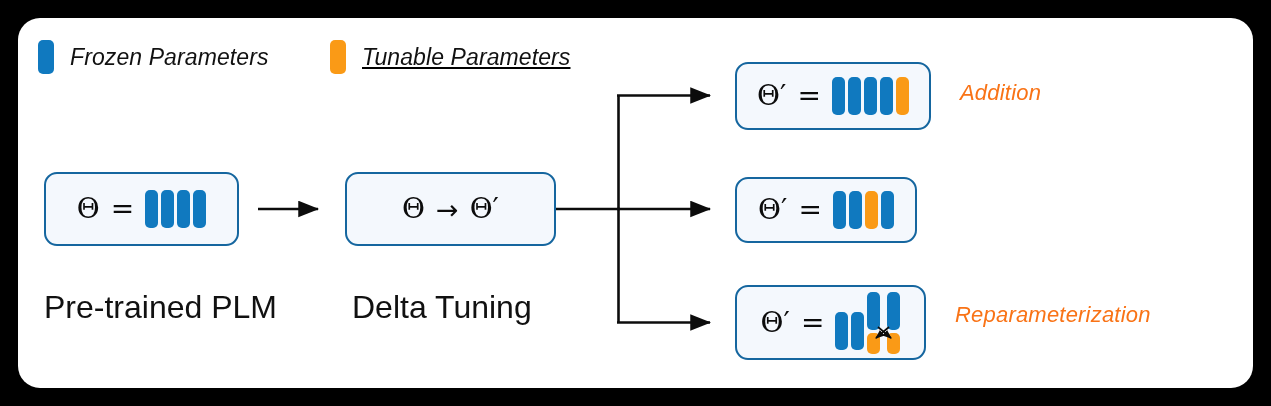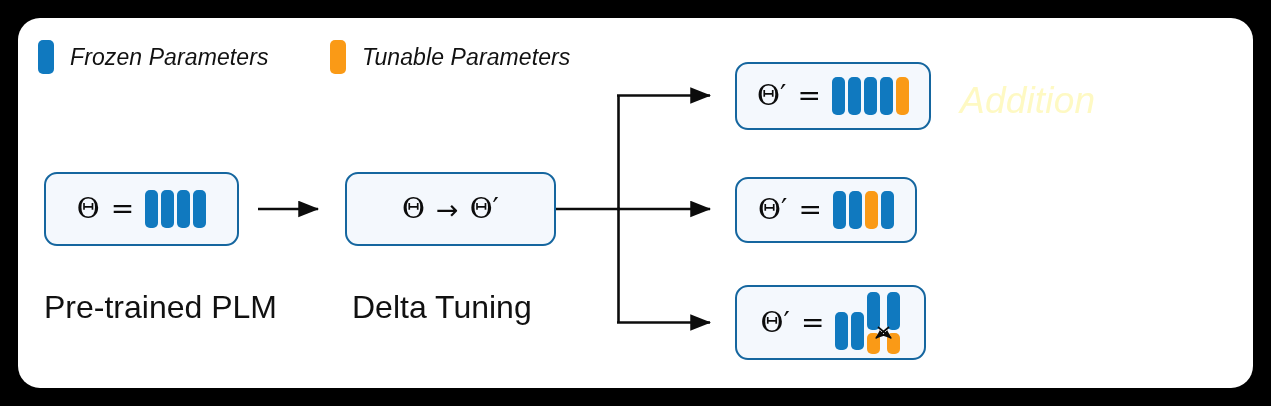--- a/index.html
+++ b/index.html
@@ -148,23 +148,23 @@
   .caption {
     position: absolute;
     font-size: 32px;
     color: #111111;
     white-space: nowrap;
   }
 
   
   .rlabel {
     position: absolute;
-    font-size: 37px;
+    font-size: 22px;
     font-style: italic;
-    color: #fef9c3;
+    color: #f97316;
     white-space: nowrap;
     letter-spacing: 0.2px;
   }
 
   
   #connectors {
     position: absolute;
     left: 0;
     top: 0;
     width: 1271px;
@@ -176,21 +176,21 @@
 <body>
 
 <div id="canvas">
   <div id="panel"></div>
 
   <div class="legend-item" style="left:38px; top:40px;">
     <div class="legend-swatch" style="background:#1079bf;"></div>
     <div class="legend-label">Frozen Parameters</div>
   </div>
 
-  <div class="legend-item" style="left:330px; top:40px;">
+  <div class="legend-item" style="left:330px; top:40px;text-decoration:underline;">
     <div class="legend-swatch" style="background:#fa9a16;"></div>
     <div class="legend-label">Tunable Parameters</div>
   </div>
 
   <svg id="connectors" viewBox="0 0 1271 406" xmlns="http://www.w3.org/2000/svg">
     <defs>
       <marker id="ah" markerWidth="9" markerHeight="9" refX="7.6" refY="3.2" orient="auto" markerUnits="strokeWidth">
         <path d="M0,0 L8,3.2 L0,6.4 z" fill="#0c0c0c"></path>
       </marker>
     </defs>
@@ -277,14 +277,15 @@
                 <path d="M0,0 L5.4,2.1 L0,4.2 z" fill="#0c0c0c"></path>
               </marker>
             </defs>
             <line x1="22" y1="2" x2="9" y2="13" stroke="#0c0c0c" stroke-width="1.7" marker-end="url(#ah2)"></line>
             <line x1="11" y1="2" x2="24" y2="13" stroke="#0c0c0c" stroke-width="1.7" marker-end="url(#ah2)"></line>
           </svg>
         </span>
       </span>
     </div>
   </div>
+  <div class="rlabel" style="left:955px; top:302px;">Reparameterization</div>
 
 </div>
 
 </body></html>

